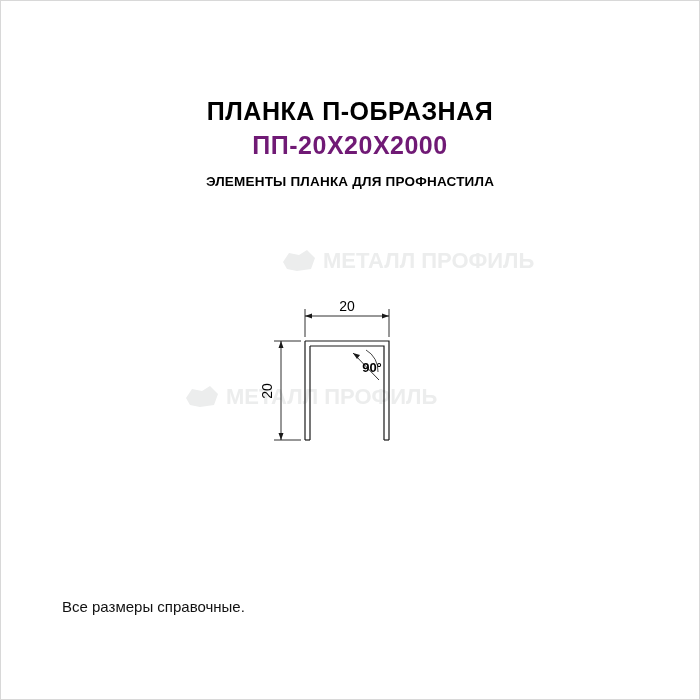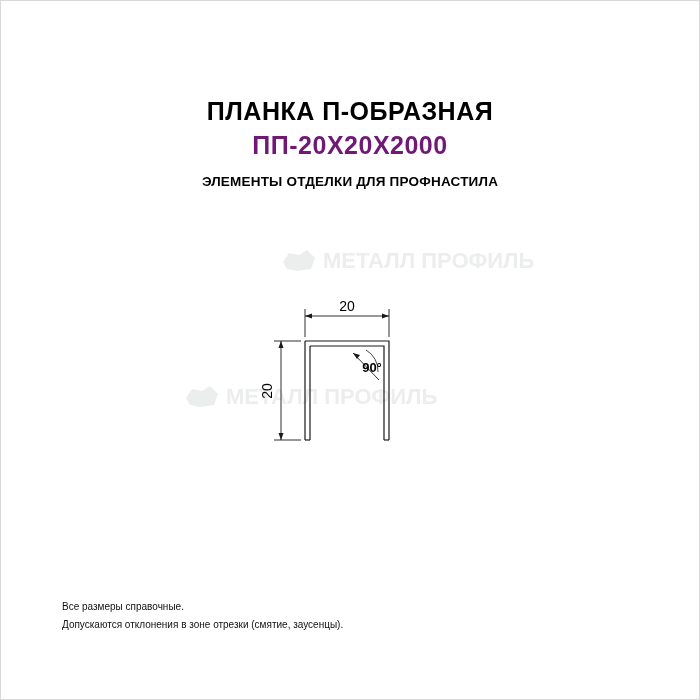--- a/index.html
+++ b/index.html
@@ -67,36 +67,36 @@
   .drawing-area svg {
     display: block;
   }
   .notes {
     position: absolute;
     left: 62px;
     top: 598px;
     width: 560px;
   }
   .note-line {
-    font-size: 10px;
+    font-size: 15px;
     color: #111111;
     line-height: 18px;
   }
 </style>
 </head>
 <body>
 
 <div id="page">
 
   <div class="frame-border"></div>
 
   <div class="title-block">
     <div class="title-line1">ПЛАНКА П-ОБРАЗНАЯ</div>
     <div class="title-line2">ПП-20Х20Х2000</div>
-    <div class="subtitle">ЭЛЕМЕНТЫ ОТДЕЛКИ ДЛЯ ПРОФНАСТИЛА</div>
+    <div class="subtitle">ЭЛЕМЕНТЫ ПЛАНКА ДЛЯ ПРОФНАСТИЛА</div>
   </div>
 
   <div class="drawing-area">
     <svg width="700" height="330" viewBox="0 0 700 330" xmlns="http://www.w3.org/2000/svg">
 
       <g opacity="1">
         <g transform="translate(283,62)">
           <path d="M0,0 L6,-9 L16,-7 L24,-12 L32,-4 L28,7 L14,9 L4,7 Z" fill="#eceded"></path>
           <text x="40" y="6" font-family="'Liberation Sans', sans-serif" font-size="22" font-weight="bold" fill="#eceded">МЕТАЛЛ ПРОФИЛЬ</text>
         </g>
@@ -141,16 +141,15 @@
         <path d="M353,153 L360,155 L357,159 Z" fill="#1a1a1a" stroke="none"></path>
         <path d="M366,150 A24,24 0 0 1 378,172" stroke="#1a1a1a" stroke-width="0.8" fill="none"></path>
       </g>
       <text x="372" y="172" text-anchor="middle" font-family="'Liberation Sans', sans-serif" font-size="13" font-weight="bold" fill="#000000">90°</text>
 
     </svg>
   </div>
 
   <div class="notes">
     <div class="note-line">Все размеры справочные.</div>
-    <div class="note-line">Допускаются отклонения в зоне отрезки (смятие, заусенцы).</div>
   </div>
 
 </div>
 
 </body></html>

